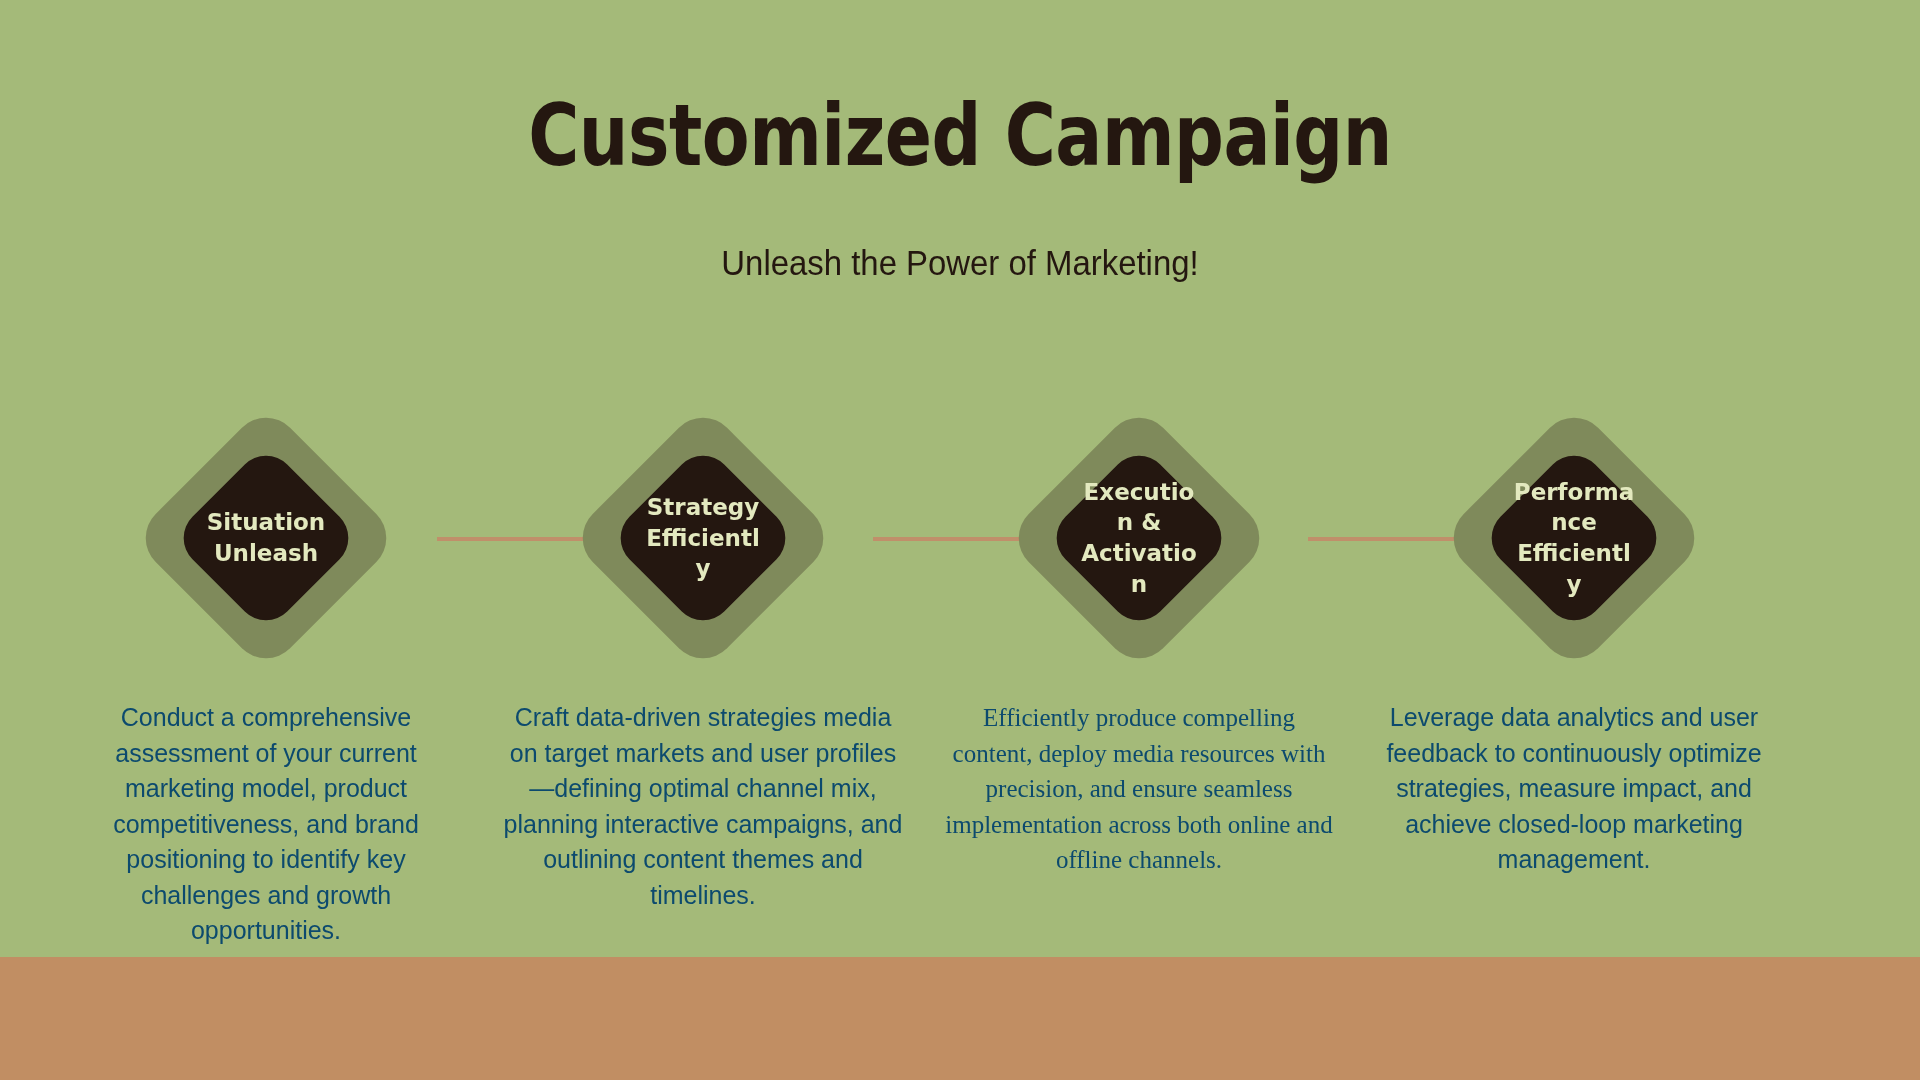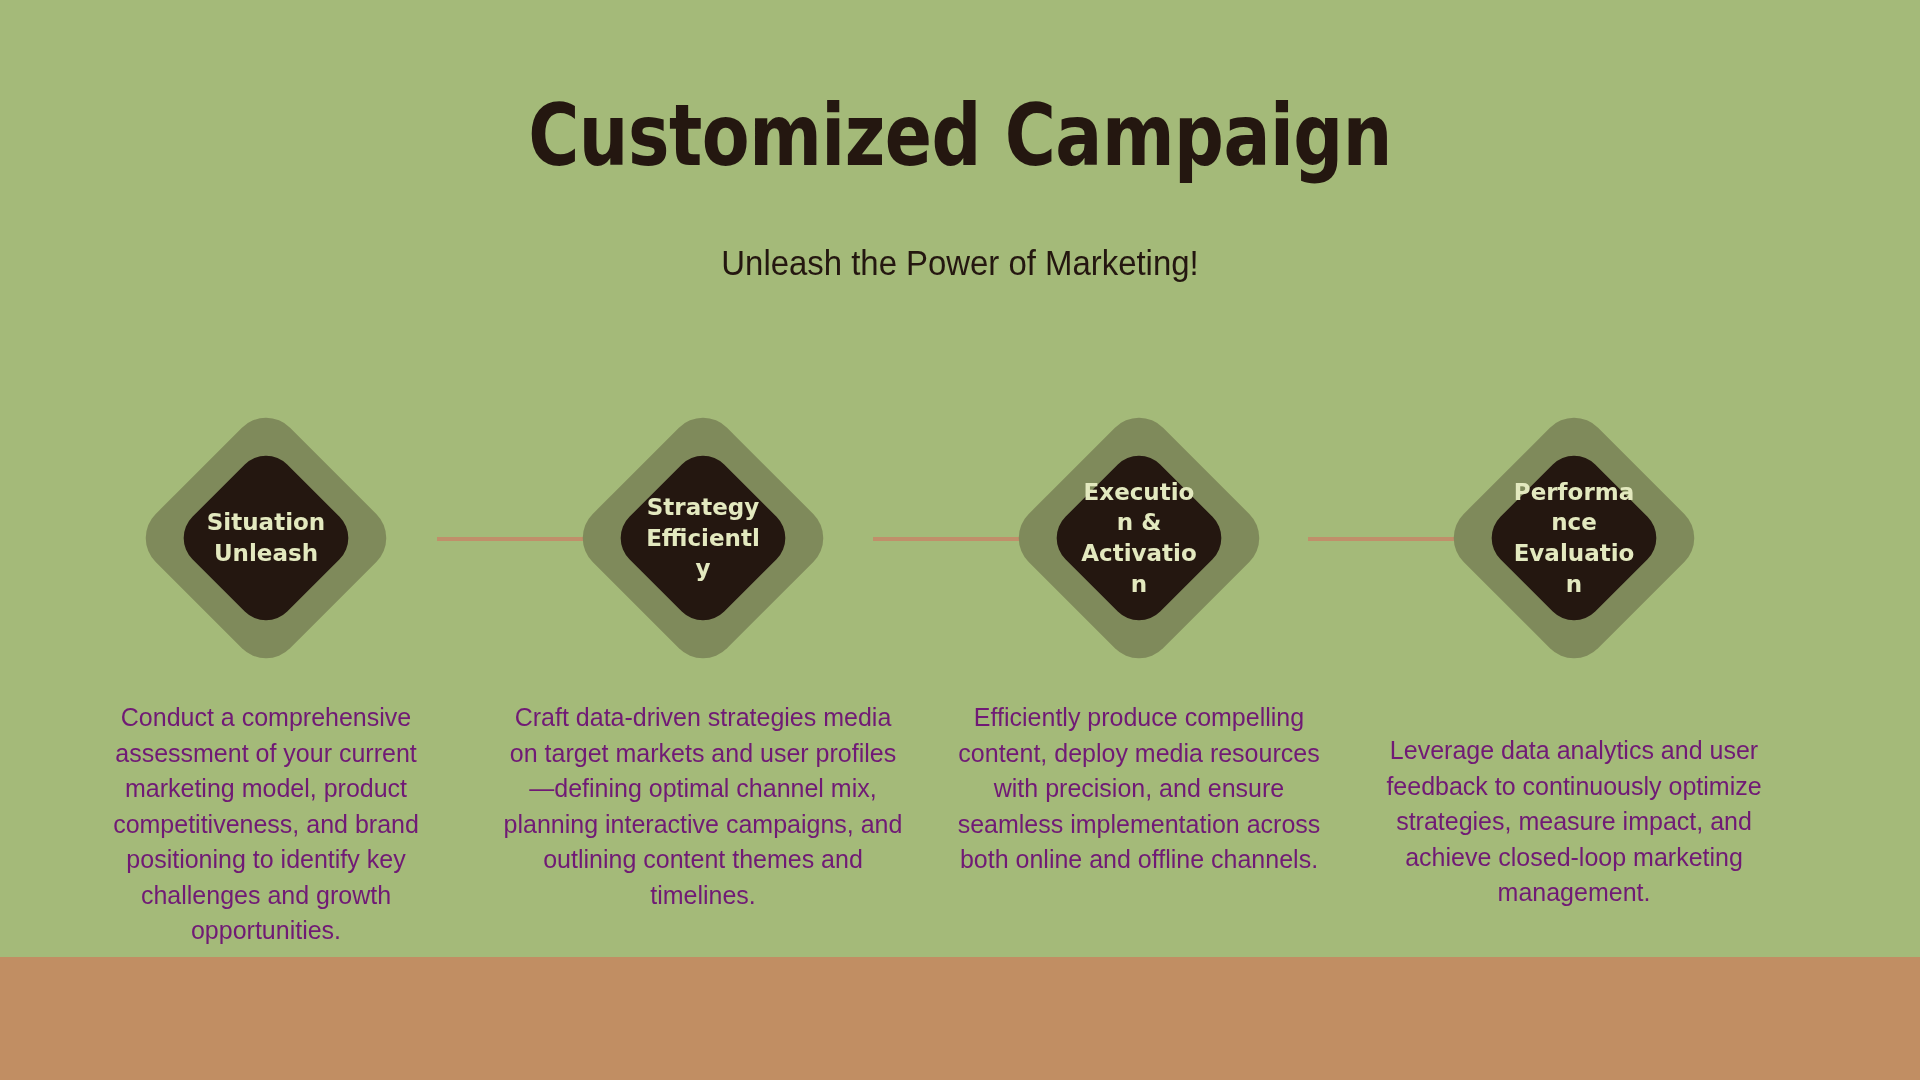--- a/index.html
+++ b/index.html
@@ -171,26 +171,26 @@
     left: 50%;
     top: 700px;
     transform: translateX(-50%);
     width: 392px;
     margin: 0;
     text-align: center;
     font-family: "Liberation Sans", sans-serif;
     font-size: 25px;
     font-weight: 400;
     line-height: 1.42;
-    color: #701a75;
+    color: #0c4a6e;
   }
   .step-1 .step-desc { width: 330px; }
   .step-2 .step-desc { width: 400px; }
-  .step-3 .step-desc { width: 395px; }
-  .step-4 .step-desc { width: 405px; margin-top: 33px; }
+  .step-3 .step-desc { width: 395px; font-family: Liberation Serif, serif; }
+  .step-4 .step-desc { width: 405px; }
 </style>
 </head>
 <body>
 
 <div id="slide">
 
   <div class="header">
     <h1 class="title">Customized Campaign</h1>
     <p class="subtitle">Unleash the Power of Marketing!</p>
   </div>
@@ -227,21 +227,21 @@
         <div class="diamond-inner"></div>
         <div class="diamond-label">Execution &amp; Activation</div>
       </div>
       <p class="step-desc">Efficiently produce compelling content, deploy media resources with precision, and ensure seamless implementation across both online and offline channels.</p>
     </div>
 
     <div class="step step-4">
       <div class="diamond-wrap">
         <div class="diamond-outer"></div>
         <div class="diamond-inner"></div>
-        <div class="diamond-label">Performance Evaluation</div>
+        <div class="diamond-label">Performance Efficiently</div>
       </div>
       <p class="step-desc">Leverage data analytics and user feedback to continuously optimize strategies, measure impact, and achieve closed-loop marketing management.</p>
     </div>
 
   </div>
 
   <div class="bottom-band"></div>
 
 </div>
 

